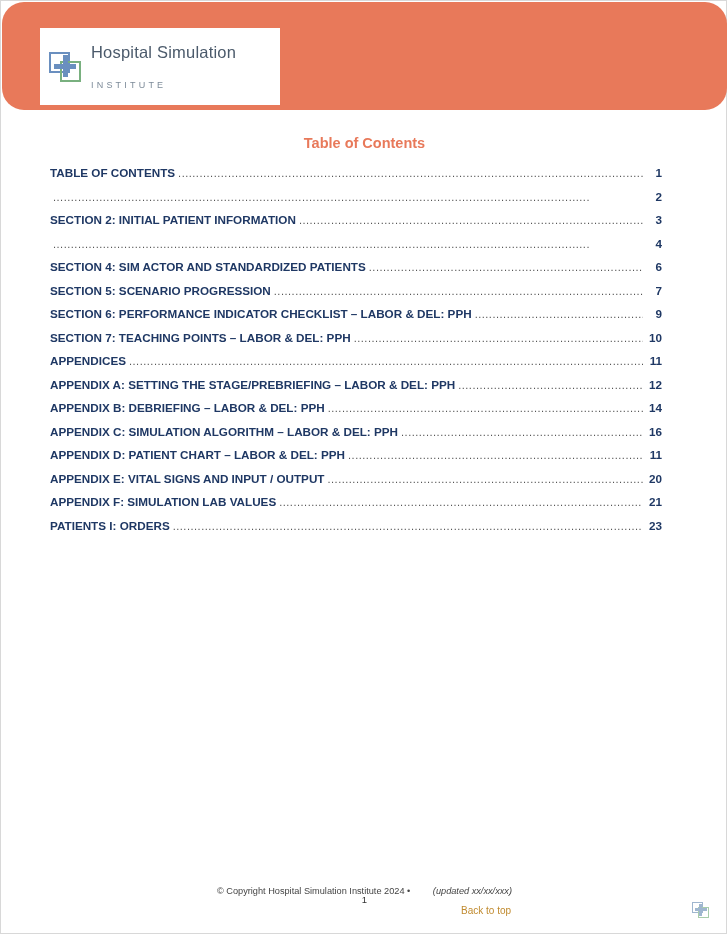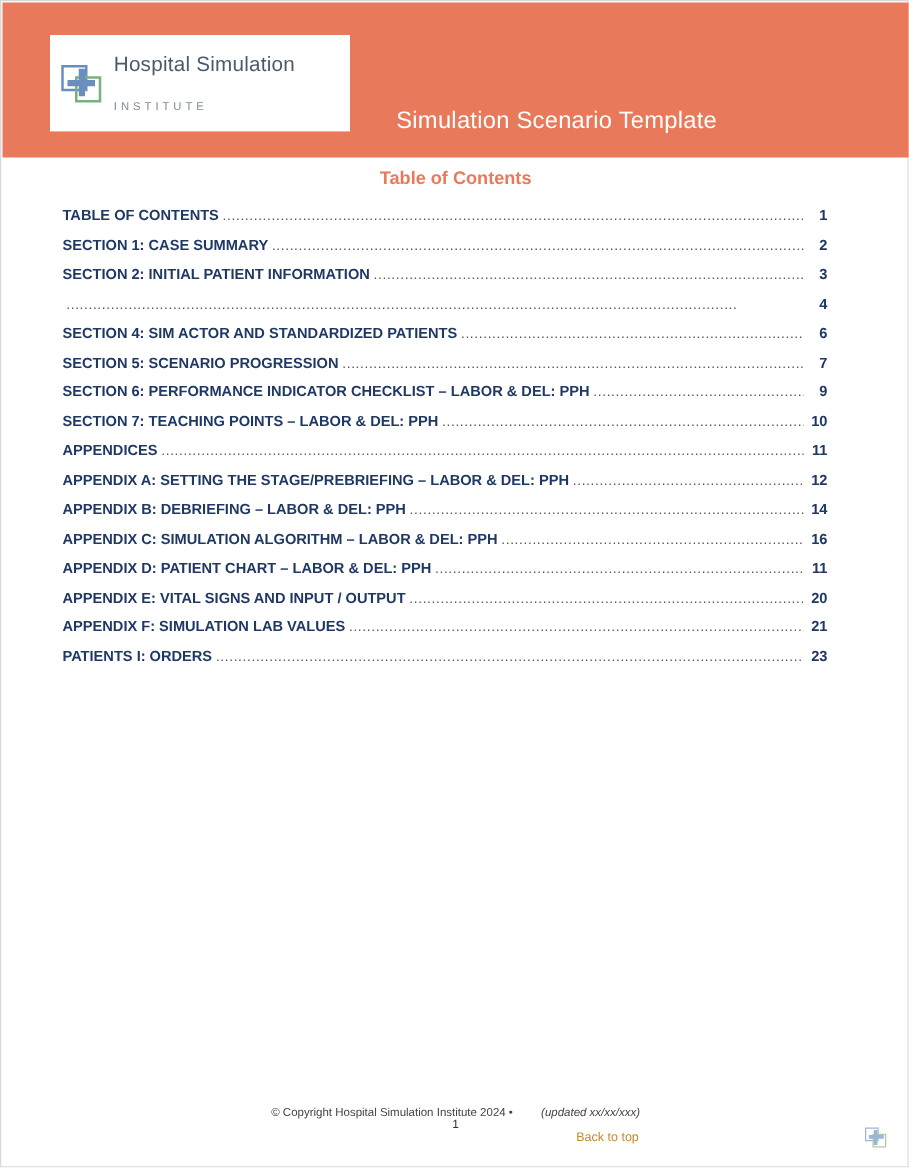--- a/index.html
+++ b/index.html
@@ -22,22 +22,23 @@
     border: 1px solid #d8d8d8;
     box-sizing: border-box;
     background: #fff;
   }
   
   .header-band {
     position: absolute;
     left: 1px;
     top: 1px;
     width: 725px;
-    height: 124px;
+    height: 108px;
     background: #e8795a;
+    border-radius: 22px;
   }
   .logo-box {
     position: absolute;
     left: 38px;
     top: 26px;
     width: 240px;
     height: 77px;
     background: #ffffff;
     border: 1px solid #ffffff;
     display: flex;
@@ -229,35 +230,33 @@
         <div class="sq1"></div>
         <div class="sq2"></div>
         <div class="cross-v"></div>
         <div class="cross-h"></div>
       </div>
       <div class="logo-text">
         <div class="logo-title">Hospital Simulation</div>
         <div class="logo-sub">INSTITUTE</div>
       </div>
     </div>
-    <div class="header-title">Simulation Scenario Template</div>
   </div>
 
   <div class="toc-title">Table of Contents</div>
 
   <div class="toc">
 
     <div class="toc-row">
       <span class="toc-label">TABLE OF CONTENTS</span>
       <span class="toc-dots">.......................................................................................................................................................</span>
       <span class="toc-page">1</span>
     </div>
 
     <div class="toc-row">
-      <span class="toc-label">SECTION 1: CASE SUMMARY</span>
       <span class="toc-dots">.......................................................................................................................................................</span>
       <span class="toc-page">2</span>
     </div>
 
     <div class="toc-row">
       <span class="toc-label">SECTION 2: INITIAL PATIENT INFORMATION</span>
       <span class="toc-dots">.......................................................................................................................................................</span>
       <span class="toc-page">3</span>
     </div>
 

